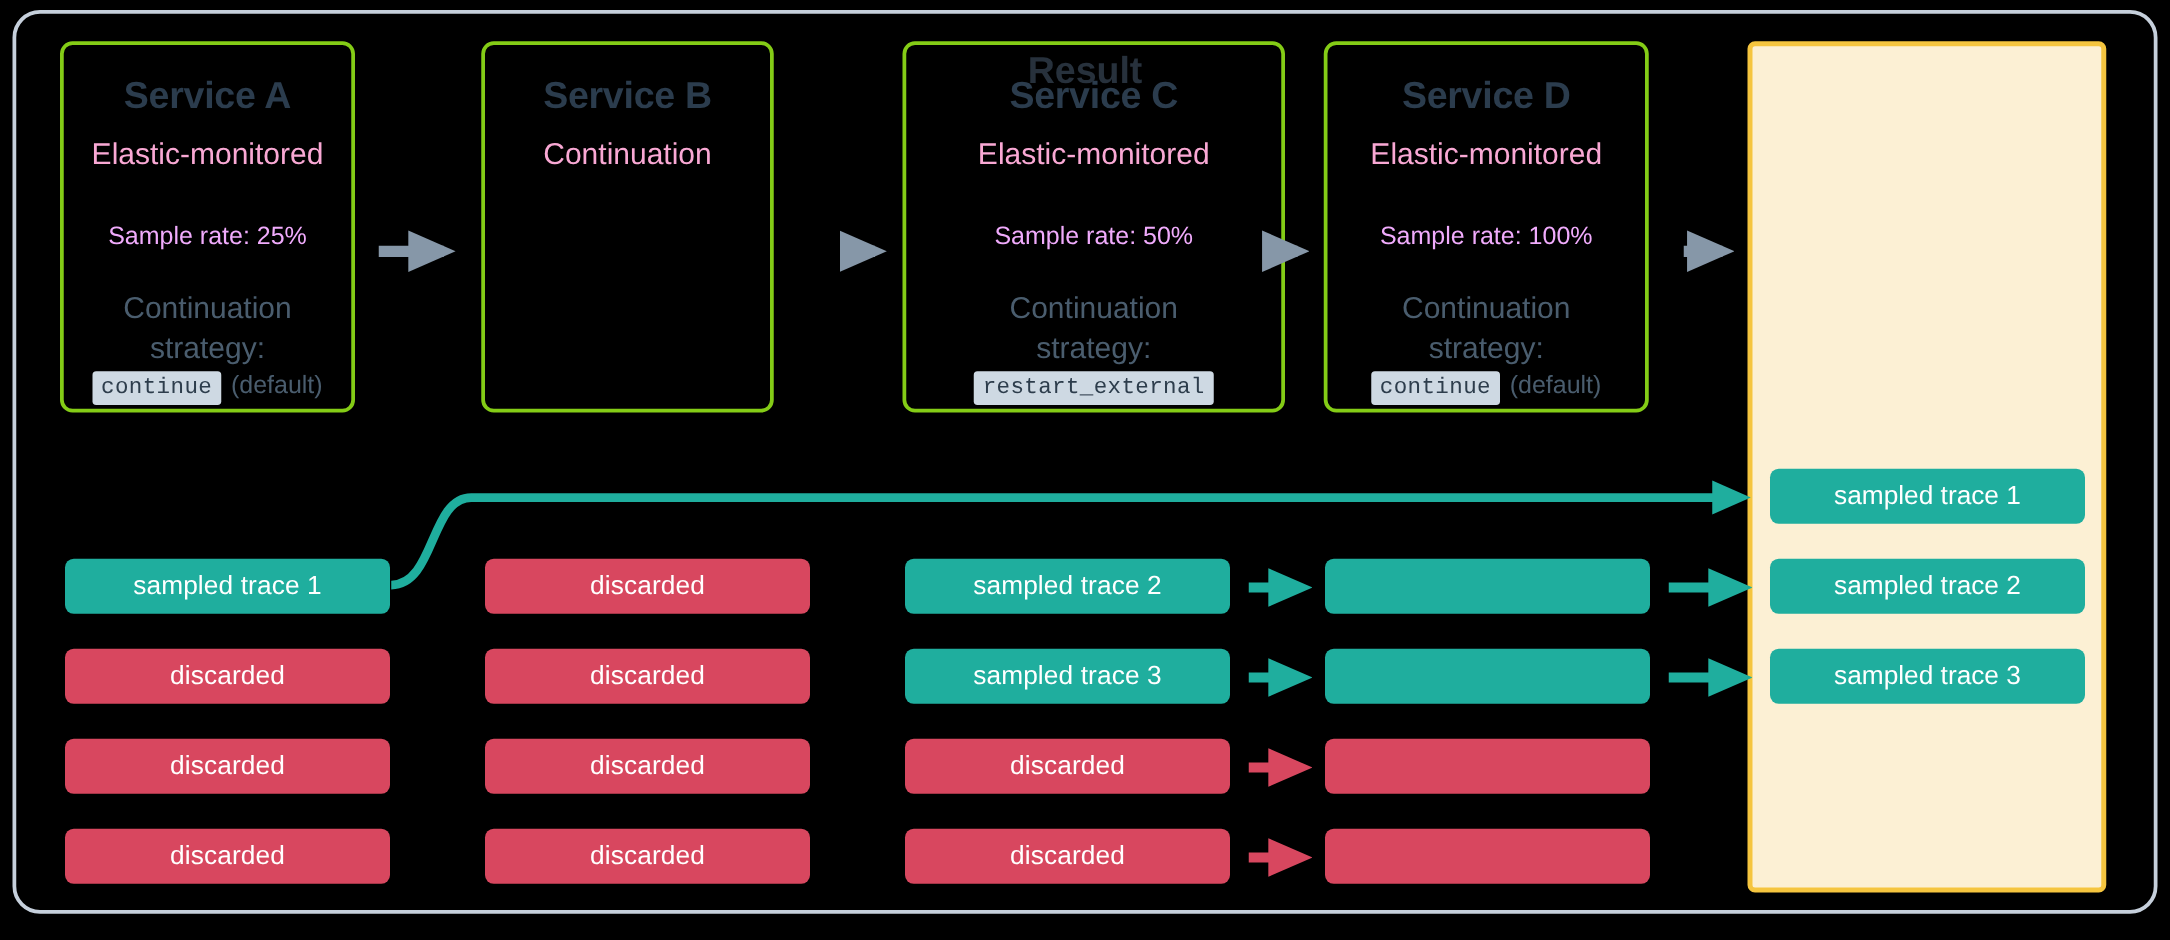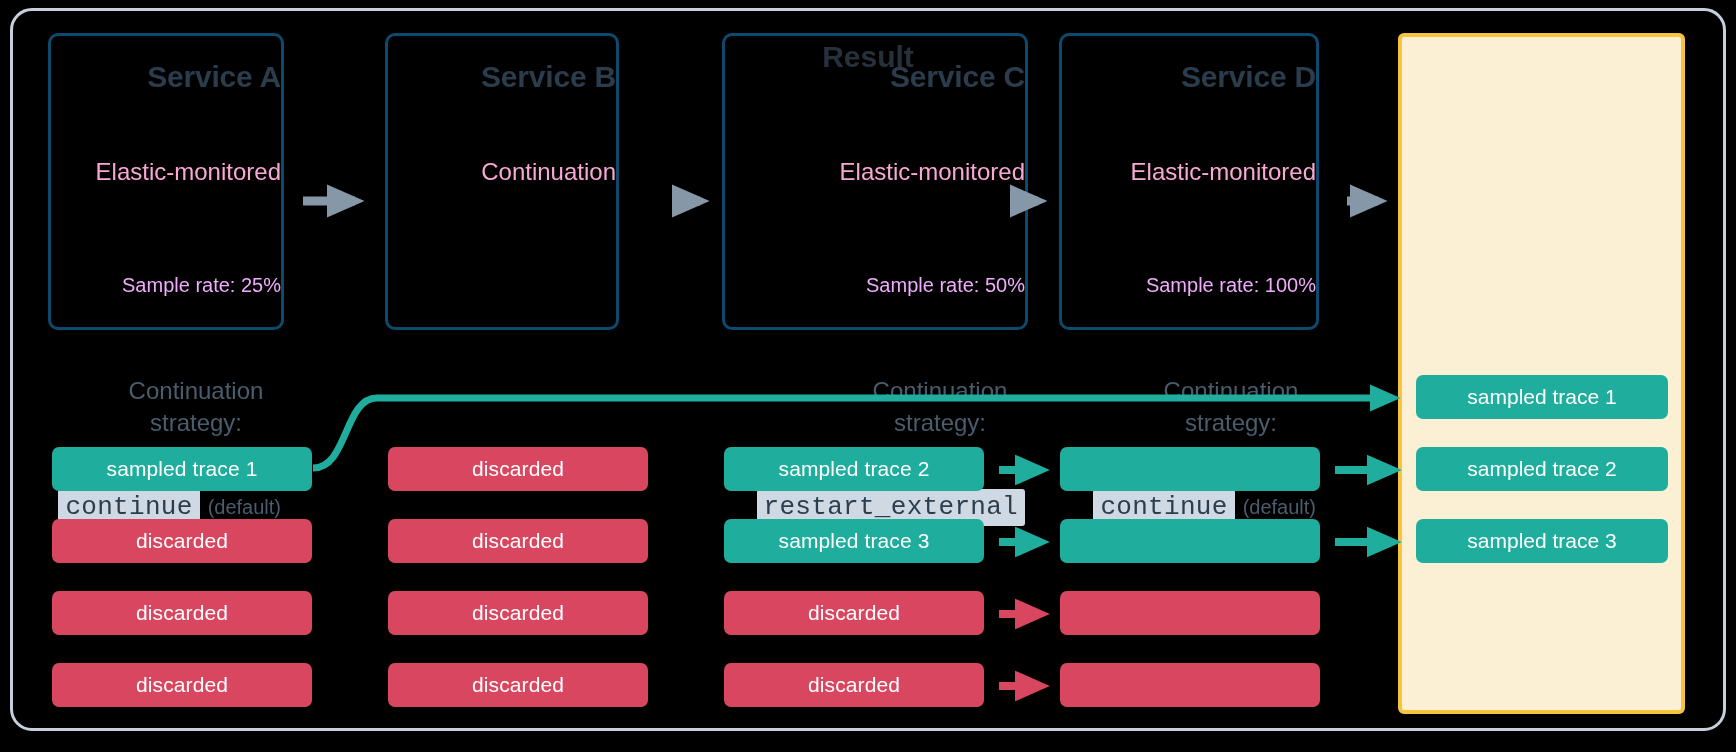--- a/index.html
+++ b/index.html
@@ -22,29 +22,28 @@
     border: 3px solid #c6d0dc;
     border-radius: 22px;
     background: transparent;
   }
 
   
   .service-card {
     position: absolute;
     top: 33px;
     height: 297px;
-    border: 3px solid #0c4a6e;
+    border: 3px solid #84cc16;
     border-radius: 10px;
     background: #000000;
     display: flex;
     flex-direction: column;
-    align-items: flex-end;
+    align-items: center;
     padding-top: 24px;
     color: #344a5e;
-    gap: 48px;
   }
   .svc-title {
     font-size: 30px;
     font-weight: bold;
     color: #2b3c4d;
     letter-spacing: -0.2px;
     margin-bottom: 16px;
   }
   .svc-sub {
     font-size: 24px;
@@ -66,21 +65,21 @@
   .svc-strategy-row {
     margin-top: 3px;
     display: flex;
     align-items: baseline;
     gap: 8px;
     justify-content: center;
     white-space: nowrap;
   }
   code.chip {
     font-family: "Liberation Mono", "DejaVu Sans Mono", monospace;
-    font-size: 26px;
+    font-size: 18px;
     background: #ced9e3;
     color: #2d3d4c;
     padding: 3px 7px 4px 7px;
     border-radius: 3px;
     letter-spacing: 0.3px;
   }
   .default-note { font-size: 20px; color: #4a5d6e; }
 
   
   #result-card {

